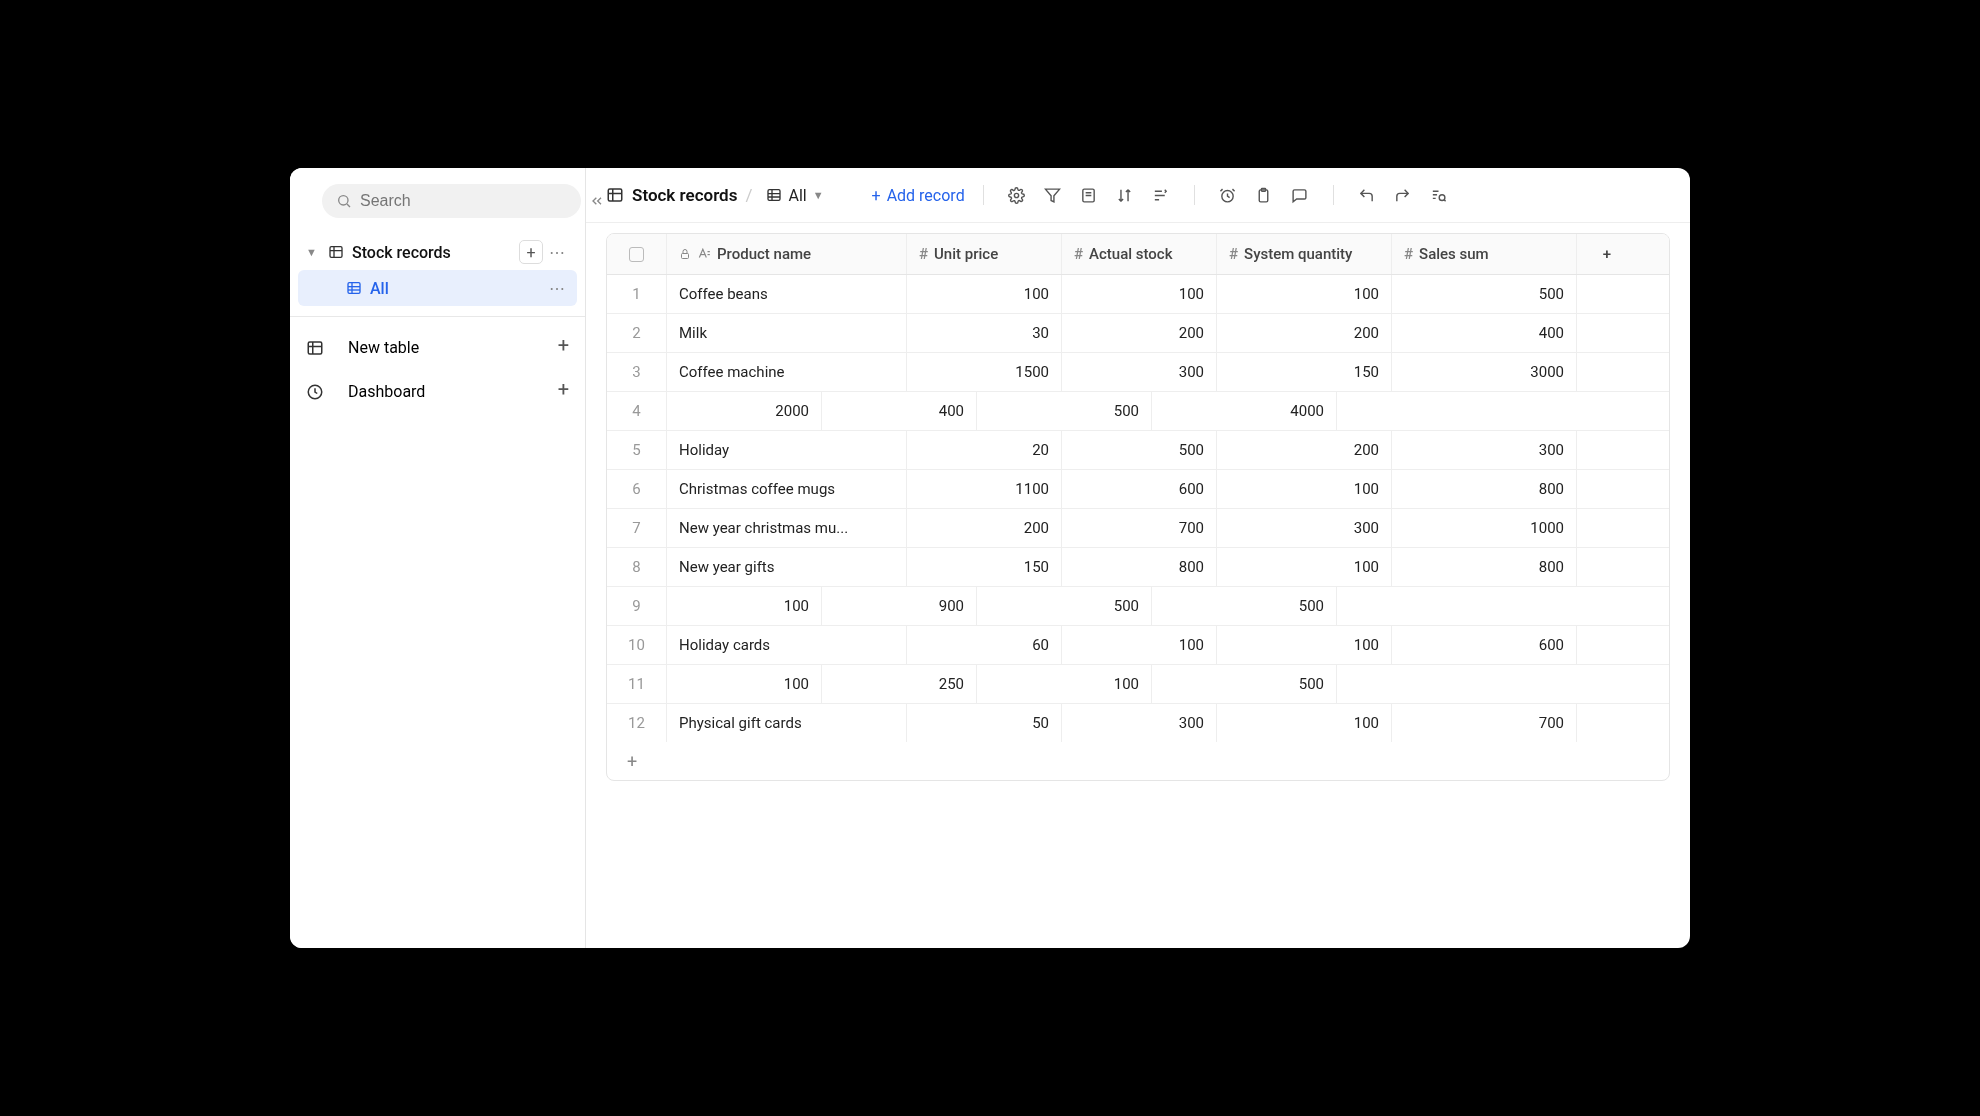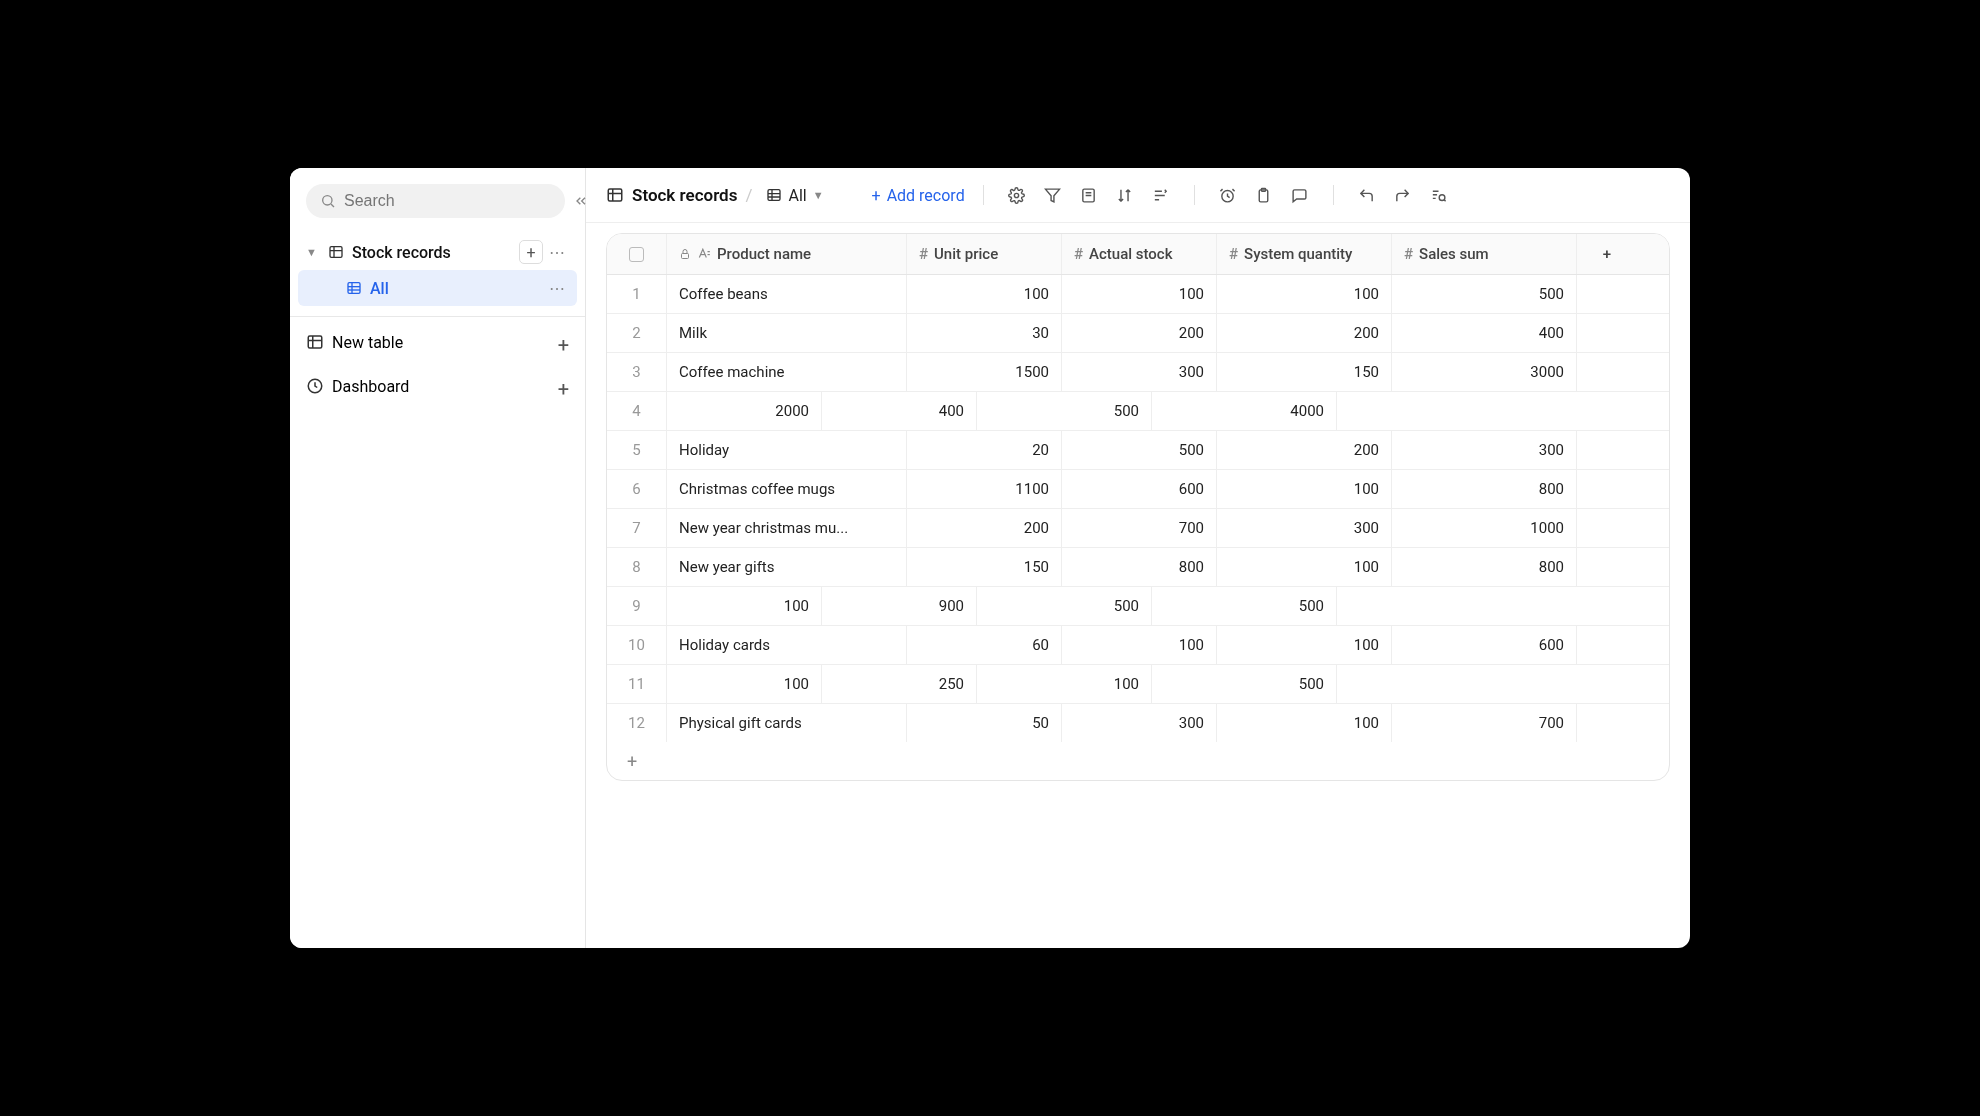--- a/index.html
+++ b/index.html
@@ -1,50 +1,50 @@
 <!DOCTYPE html>
 <html><head>
 <meta charset="utf-8">
 <style>
 * { margin:0; padding:0; box-sizing:border-box; }
 body { font-family:-apple-system,BlinkMacSystemFont,"Segoe UI",Roboto,sans-serif; background:#000; display:flex; align-items:center; justify-content:center; min-height:100vh; }
 .app-frame { width:1400px; height:780px; background:#fff; border-radius:12px; overflow:hidden; display:flex; }
 
 .sidebar { width:296px; border-right:1px solid #e5e5e5; display:flex; flex-direction:column; background:#fff; }
-.sidebar-top { display:flex; align-items:center; gap:8px; padding:16px 12px 12px 16px; }
+.sidebar-top { display:flex; align-items:center; gap:8px; padding:16px 12px 12px 32px; }
 .search-wrap { flex:1; display:flex; align-items:center; gap:8px; background:#f1f1f1; border-radius:20px; padding:8px 14px; }
 .search-wrap input { border:none; background:transparent; outline:none; font-size:16px; color:#555; flex:1; }
 .icon-btn { width:28px; height:28px; display:flex; align-items:center; justify-content:center; cursor:pointer; color:#666; border-radius:4px; }
 .tree { padding:4px 8px; }
 .tree-row { display:flex; align-items:center; gap:8px; padding:6px 8px; border-radius:6px; cursor:pointer; font-size:16px; }
 .tree-row.active { background:#e8effd; color:#2563eb; }
 .tree-row.active .grid-ico { color:#2563eb; }
 .tree-caret { width:14px; color:#888; font-size:11px; }
 .tree-label { flex:1; color:#111; font-weight:500; }
 .tree-row.active .tree-label { color:#2563eb; }
 .tree-actions { display:flex; gap:2px; }
 .tree-actions .sq-btn { width:24px; height:24px; display:flex; align-items:center; justify-content:center; border:1px solid #ddd; border-radius:5px; font-size:16px; color:#555; cursor:pointer; }
 .tree-actions .dots { width:24px; height:24px; display:flex; align-items:center; justify-content:center; color:#888; cursor:pointer; }
 .tree-child { padding-left:48px; }
 .divider { height:1px; background:#e8e8e8; margin:6px 0; }
-.side-item { display:flex; align-items:flex-start; gap:8px; padding:10px 16px; font-size:16px; cursor:pointer; }
+.side-item { display:flex; align-items:flex-end; gap:24px; padding:10px 16px; font-size:16px; cursor:pointer; }
 .side-item .plus { margin-left:auto; font-size:20px; color:#555; }
 
 .main { flex:1; display:flex; flex-direction:column; }
 .toolbar { display:flex; align-items:center; gap:14px; padding:12px 20px; border-bottom:1px solid #eee; }
 .crumb { display:flex; align-items:center; gap:8px; font-size:17px; font-weight:600; color:#111; }
 .crumb-sep { color:#ccc; font-weight:400; }
 .view-sel { display:flex; align-items:center; gap:6px; font-size:16px; color:#222; cursor:pointer; }
 .add-rec { display:flex; align-items:center; gap:6px; color:#2563eb; font-size:16px; cursor:pointer; }
 .tool-group { display:flex; align-items:center; gap:6px; }
 .tool-sep { width:1px; height:20px; background:#e0e0e0; margin:0 4px; }
 .tool-ico { width:30px; height:30px; display:flex; align-items:center; justify-content:center; color:#555; cursor:pointer; border-radius:4px; }
 
 .table-wrap { padding:10px 20px; overflow:auto; }
-.grid { border:1px solid #e5e5e5; border-radius:16px; overflow:hidden; }
+.grid { border:1px solid #e5e5e5; border-radius:8px; overflow:hidden; }
 .g-head { display:flex; background:#fafafa; border-bottom:1px solid #e5e5e5; }
 .g-row { display:flex; border-bottom:1px solid #eee; }
 .g-row:last-child { border-bottom:none; }
 .g-cell { border-right:1px solid #eee; display:flex; align-items:center; padding:0 12px; height:38px; font-size:15px; color:#222; }
 .g-head .g-cell { height:40px; font-size:15px; color:#444; font-weight:500; }
 .g-cell:last-child { border-right:none; }
 .col-idx { width:60px; justify-content:center; color:#999; }
 .col-name { width:240px; }
 .col-num { width:155px; justify-content:flex-end; }
 .col-add { width:60px; justify-content:center; color:#888; cursor:pointer; }

